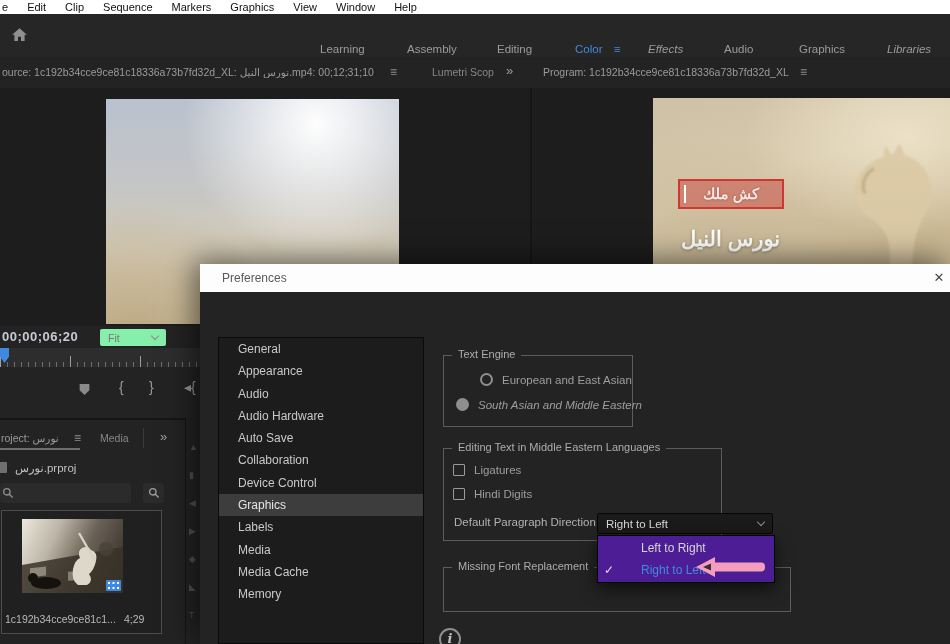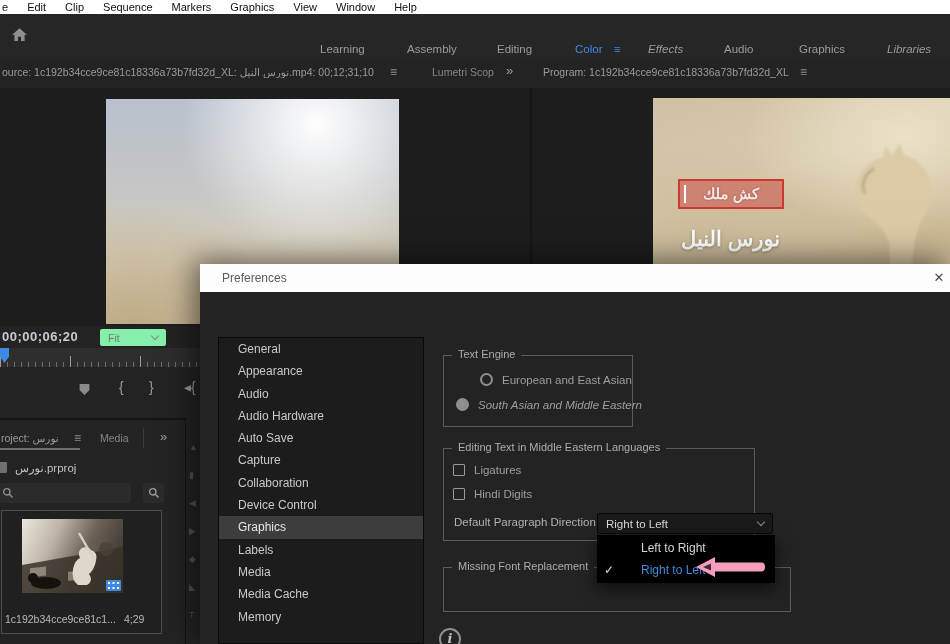--- a/index.html
+++ b/index.html
@@ -82,21 +82,21 @@
   .sideitem.sel{background:#3d3d3d;color:#e6e6e6;}
   .group{position:absolute;border:1px solid #5c5c5c;box-sizing:border-box;}
   .legend{position:absolute;top:-8px;left:8px;background:#232323;padding:0 6px;font-size:11px;color:#adadad;white-space:nowrap;}
   .radio{width:13px;height:13px;border:2px solid #8f8f8f;border-radius:50%;box-sizing:border-box;display:inline-block;}
   .radio.on{background:#8f8f8f;}
   .cbox{width:12px;height:12px;border:1.5px solid #9a9a9a;border-radius:1px;box-sizing:border-box;display:inline-block;}
   .optrow{position:absolute;display:flex;align-items:center;gap:9px;color:#9e9e9e;font-size:11.5px;white-space:nowrap;}
   .ddown{position:absolute;background:#1a1a1a;border:1px solid #060606;border-radius:2px;
          display:flex;align-items:center;justify-content:space-between;padding:0 8px;box-sizing:border-box;
          color:#d6d6d6;font-size:11.5px;}
-  .menu{position:absolute;left:397px;top:243px;width:176px;height:46px;background:#000000;
+  .menu{position:absolute;left:397px;top:243px;width:176px;height:46px;background:#4c1d95;
         border:1px solid #000;box-shadow:0 6px 16px rgba(0,0,0,.6);z-index:5;}
   .menuitem{position:absolute;left:0;width:176px;height:22px;line-height:22px;font-size:12px;color:#d6d6d6;}
   .menuitem .lbl{position:absolute;left:43px;}
   .menuitem .chk{position:absolute;left:6px;color:#dddddd;font-size:12px;}
   .menuitem.checked .lbl{color:#3f8ae0;}
   .infotext{position:absolute;left:278px;top:333px;width:330px;font-size:11.5px;line-height:15px;color:#9e9e9e;}
   .infoicon{position:absolute;left:239px;top:336px;width:22px;height:22px;border:2px solid #8f8f8f;border-radius:50%;
             box-sizing:border-box;text-align:center;line-height:18px;color:#c0c0c0;
             font-family:"DejaVu Serif",serif;font-style:italic;font-weight:bold;font-size:13px;}
   .annoarrow{position:absolute;left:495px;top:263px;z-index:6;}
@@ -246,21 +246,20 @@
       <span class="dlg-close">✕</span>
     </div>
     <div class="dlg-body">
 
       <div class="sidebar">
         <div class="sideitem">General</div>
         <div class="sideitem">Appearance</div>
         <div class="sideitem">Audio</div>
         <div class="sideitem">Audio Hardware</div>
         <div class="sideitem">Auto Save</div>
-        <div class="sideitem">Capture</div>
         <div class="sideitem">Collaboration</div>
         <div class="sideitem">Device Control</div>
         <div class="sideitem sel">Graphics</div>
         <div class="sideitem">Labels</div>
         <div class="sideitem">Media</div>
         <div class="sideitem">Media Cache</div>
         <div class="sideitem">Memory</div>
 
       </div>
 
@@ -269,21 +268,21 @@
         <div class="optrow" style="left:12px;top:17px;margin-left:24px;">
           <span class="radio"></span>
           <span>European and East Asian</span>
         </div>
         <div class="optrow" style="left:12px;top:42px;font-style:italic;">
           <span class="radio on"></span>
           <span>South Asian and Middle Eastern</span>
         </div>
       </div>
 
-      <div class="group" style="left:243px;top:156px;width:312px;height:93px;">
+      <div class="group" style="left:243px;top:156px;width:279px;height:93px;">
         <span class="legend">Editing Text in Middle Eastern Languages</span>
         <div class="optrow" style="left:9px;top:15px;">
           <span class="cbox"></span>
           <span>Ligatures</span>
         </div>
         <div class="optrow" style="left:9px;top:39px;">
           <span class="cbox"></span>
           <span>Hindi Digits</span>
         </div>
         <span class="abs" style="left:10px;top:67px;font-size:11.5px;color:#b2b2b2;white-space:nowrap;">Default Paragraph Direction:</span>

